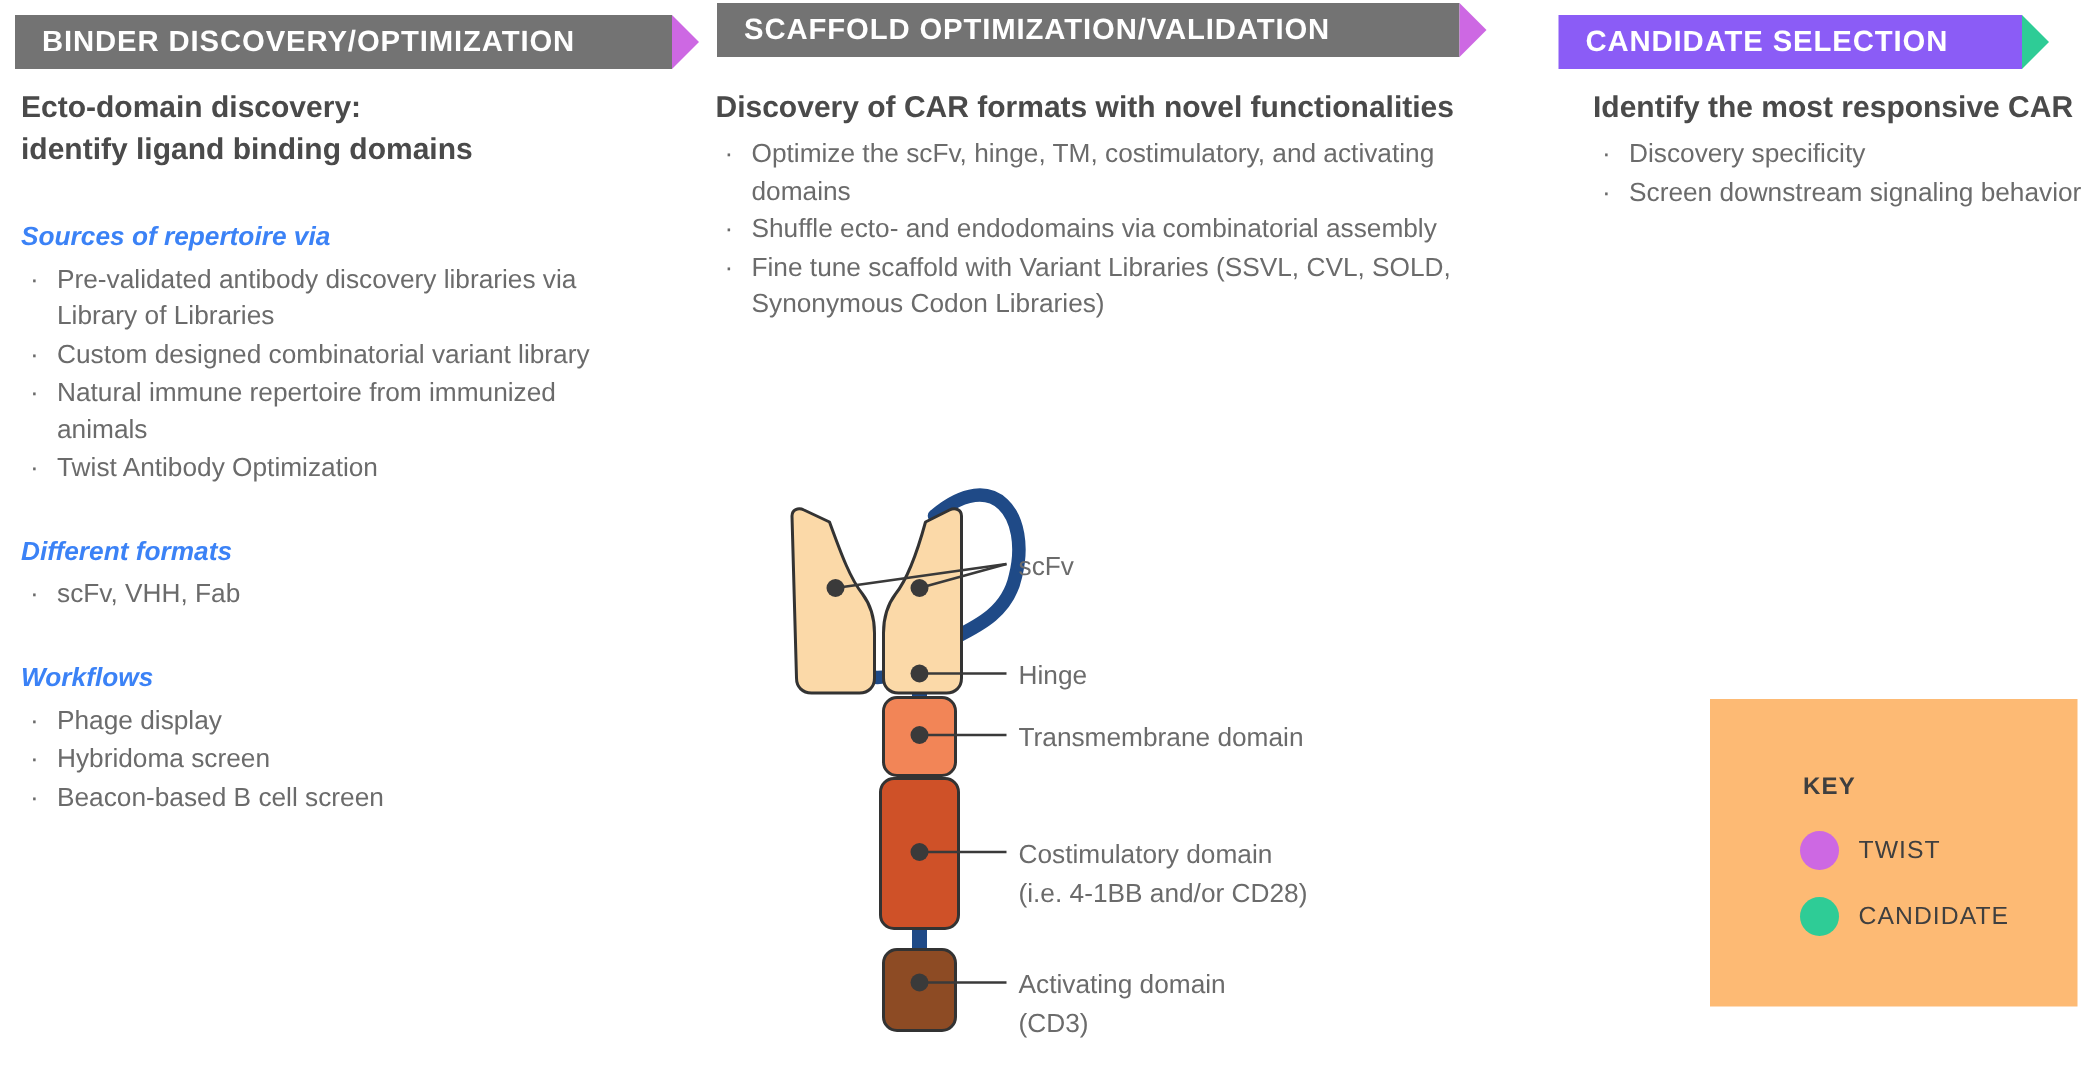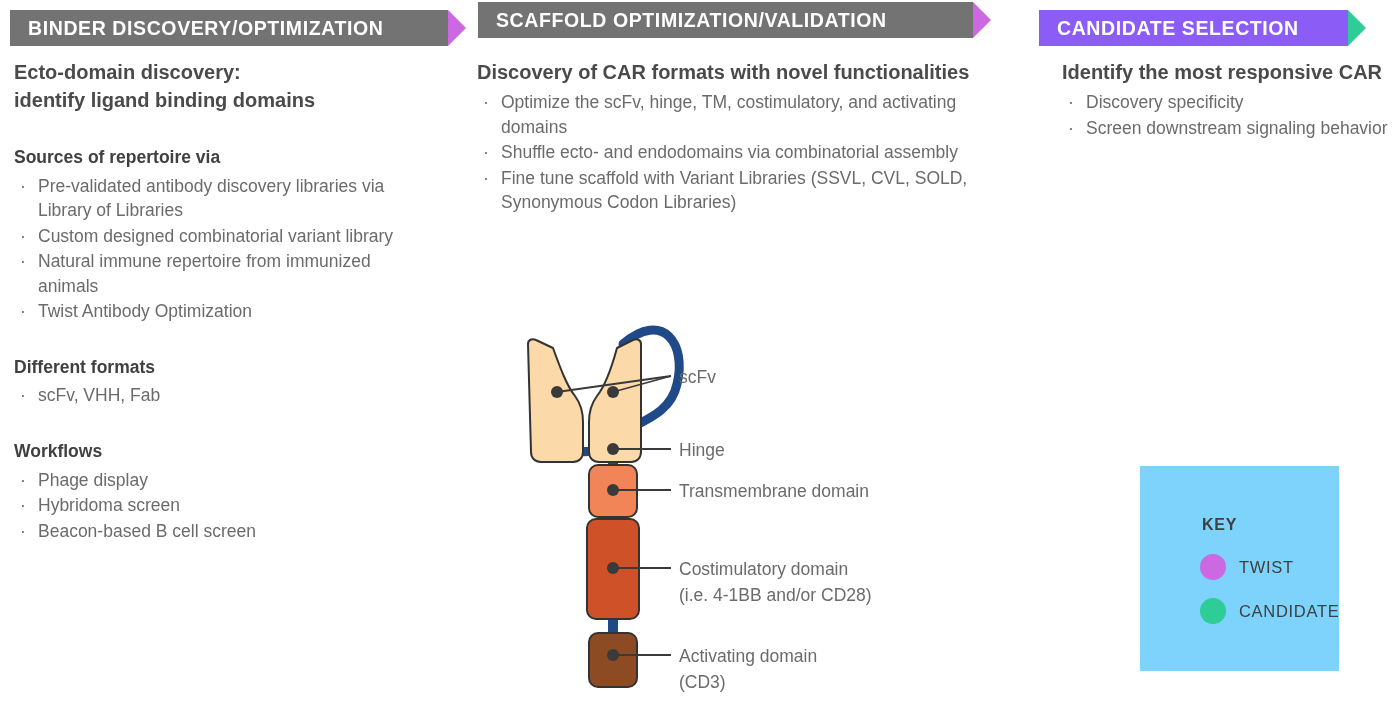--- a/index.html
+++ b/index.html
@@ -66,23 +66,24 @@
   .col-head {
     font-size: 20px;
     font-weight: bold;
     color: #4a4a4a;
     line-height: 1.42;
     margin: 0;
   }
   .sub-head {
     font-size: 17.5px;
     font-weight: bold;
-    color: #404040;
+    color: #3b82f6;
     line-height: 1.42;
     margin: 0;
+    font-style: italic;
   }
   .gap-lg { height: 30px; }
 
   ul.bullets {
     list-style: none;
     margin: 4px 0 0 0;
     padding: 0;
   }
   ul.bullets > li {
     position: relative;
@@ -99,23 +100,23 @@
     color: #6b6b6b;
     font-size: 17.5px;
     line-height: 1.40;
   }
 
   
   #key-box {
     position: absolute;
     left: 1140px;
     top: 466px;
-    width: 199px;
+    width: 245px;
     height: 205px;
-    background: #7dd3fc;
+    background: #fdba74;
   }
   #key-title {
     position: absolute;
     left: 62px;
     top: 50px;
     font-size: 16px;
     font-weight: bold;
     letter-spacing: 0.8px;
     color: #3f3f3f;
   }

